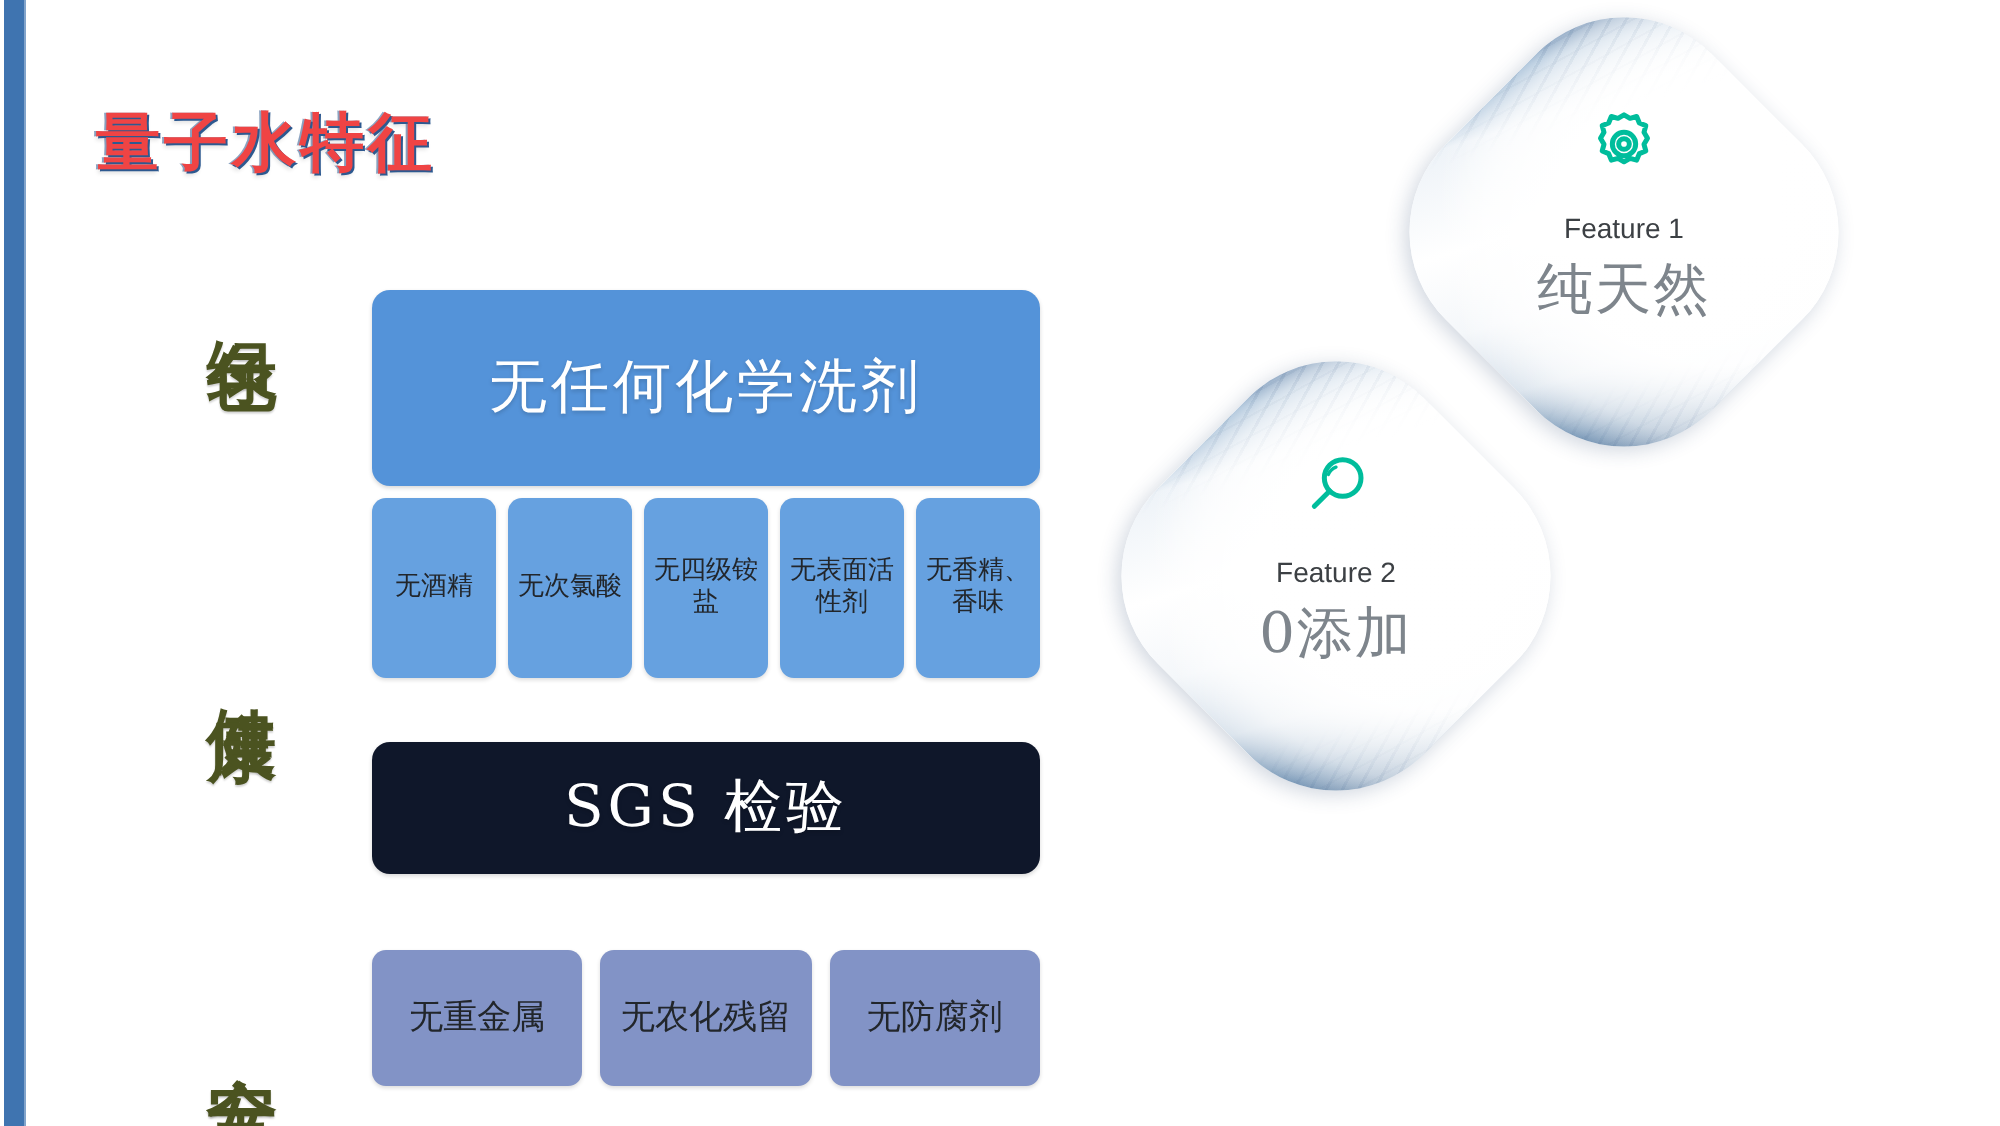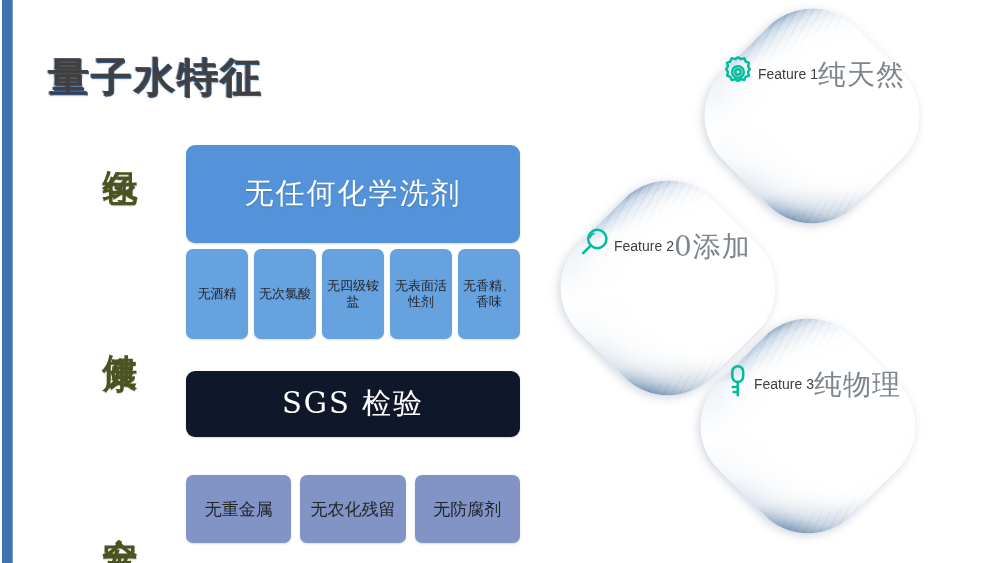--- a/index.html
+++ b/index.html
@@ -26,24 +26,24 @@
     background: #3f74b0;
     box-shadow: inset -1px 0 0 rgba(255,255,255,.35);
   }
 
   
   #title {
     position: absolute;
     left: 48px;
     top: 50px;
     font-family: "DejaVu Sans", "Liberation Sans", sans-serif;
-    font-size: 41px;
+    font-size: 32px;
     font-weight: bold;
     letter-spacing: 2px;
-    color: #404040;
+    color: #ef4444;
     text-shadow: 1px 1px 0 #2d5990, -1px 0 0 rgba(45,89,144,.55), 0 2px 2px rgba(0,0,0,.12);
     white-space: nowrap;
   }
 
   
   #keywords {
     position: absolute;
     left: 88px;
     top: 142px;
     width: 62px;
@@ -164,22 +164,22 @@
     content: "";
     position: absolute;
     inset: 0;
     border-radius: 62px;
     background: radial-gradient(ellipse at 58% 34%, rgba(255,255,255,.95) 0 34%, rgba(255,255,255,.45) 56%, rgba(255,255,255,0) 74%);
   }
   .feature .content {
     position: absolute;
     inset: 0;
     display: flex;
-    flex-direction: row;
-    align-items: flex-start;
+    flex-direction: column;
+    align-items: center;
     justify-content: flex-start;
     padding-top: 30px;
     box-sizing: border-box;
   }
   .feature .icon {
     width: 40px;
     height: 40px;
     display: block;
   }
   .feature .flabel {
@@ -261,29 +261,14 @@
           <circle cx="28" cy="18" r="11"></circle>
           <path d="M20.2 25.8L11 35"></path>
           <path d="M24 11.5a8 8 0 00-4.6 4.4" stroke-width="2"></path>
         </svg>
       </span>
       <span class="flabel">Feature 2</span>
       <span class="ftitle">0添加</span>
     </div>
   </div>
 
-  <div class="feature" id="feature-3">
-    <div class="blob"></div>
-    <div class="content">
-      <span class="icon">
-        <svg viewBox="0 0 48 48" width="40" height="40" fill="none" stroke="#00bd9c" stroke-width="3" stroke-linecap="round" stroke-linejoin="round">
-          <rect x="22" y="5" width="13" height="19" rx="6.5"></rect>
-          <path d="M28.5 24v16"></path>
-          <path d="M28.5 30h-6"></path>
-          <path d="M28.5 36h-5"></path>
-        </svg>
-      </span>
-      <span class="flabel">Feature 3</span>
-      <span class="ftitle">纯物理</span>
-    </div>
-  </div>
 
 </div>
 
 </body></html>

